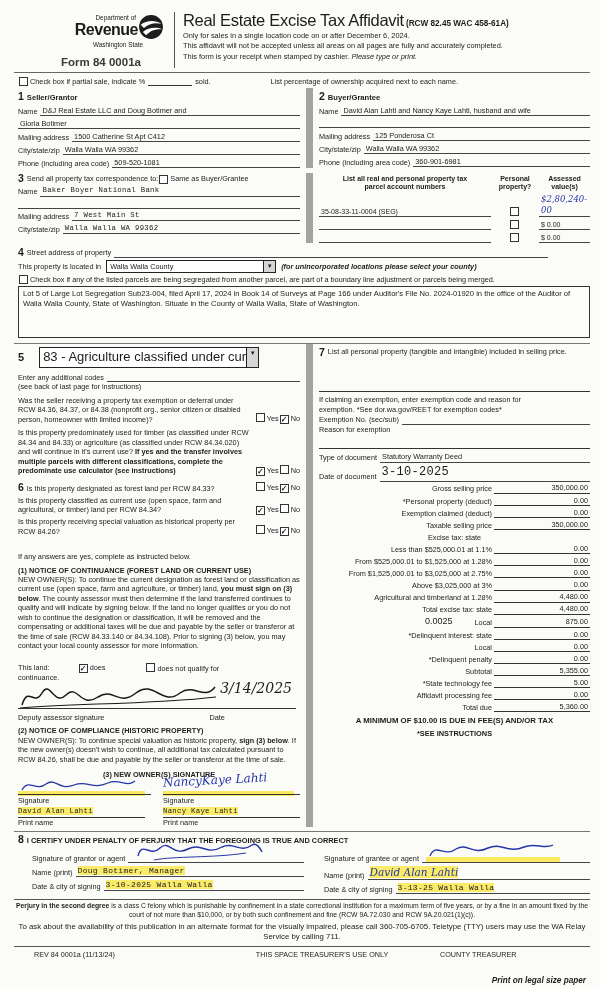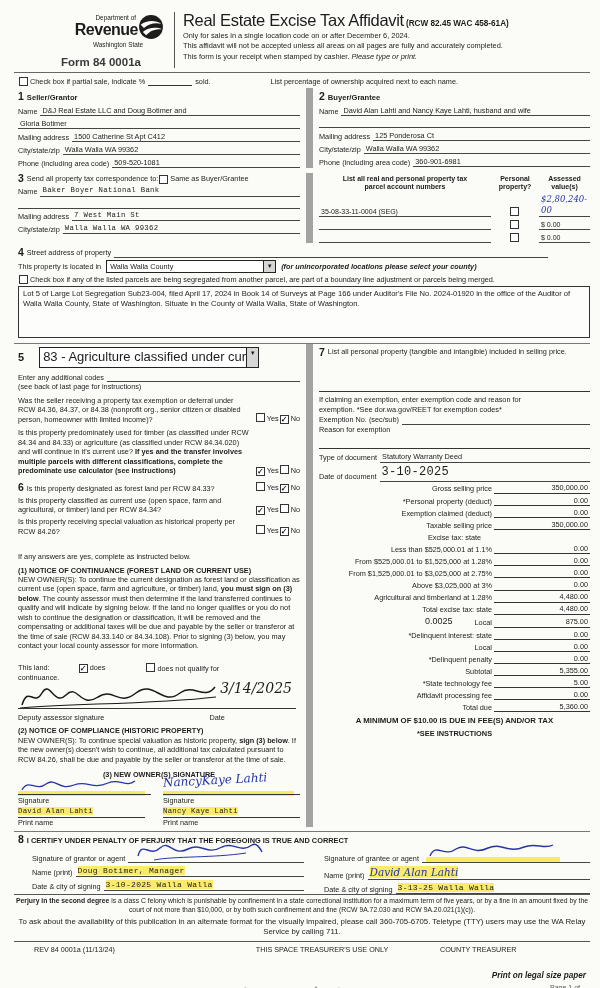--- a/index.html
+++ b/index.html
@@ -457,21 +457,21 @@
             <span class="ln"><span class="hw hl" style="font-size:10.5px">David Alan Lahti</span></span>
           </div>
         <div class="fld">
             <span class="lb">Date &amp; city of signing</span>
             <span class="ln mono" style="font-size:8px"><span class="hl">3-13-25 Walla Walla</span></span>
           </div>
       </div>
     </div>
   </div>
 
-  <div style="border-top:1.2px solid #555;padding:2px 2px 0 2px;text-align:center">
+  <div style="border-top:1.2px solid #555;margin-top:5px;padding:2px 2px 0 2px;text-align:center">
     <div class="small" style="text-align:center"><span class="b">Perjury in the second degree</span><span> is a class C felony which is punishable by confinement in a state correctional institution for a maximum term of five years, or by a fine in an amount fixed by the court of not more than $10,000, or by both such confinement and fine (RCW 9A.72.030 and RCW 9A.20.021(1)(c)).</span></div>
     <div style="font-size:7.8px;margin-top:2px">To ask about the availability of this publication in an alternate format for the visually impaired, please call 360-705-6705. Teletype (TTY) users may use the WA Relay Service by calling 711.</div>
   </div>
 
   <div class="ftr" style="border-top:1.2px solid #555;margin-top:4px;padding-top:3px">
     <div style="width:170px;padding-left:20px">REV 84 0001a (11/13/24)</div>
     <div style="flex:1;text-align:center">THIS SPACE TREASURER'S USE ONLY</div>
     <div style="width:150px">COUNTY TREASURER</div>
   </div>
   <div style="position:relative;height:48px">

